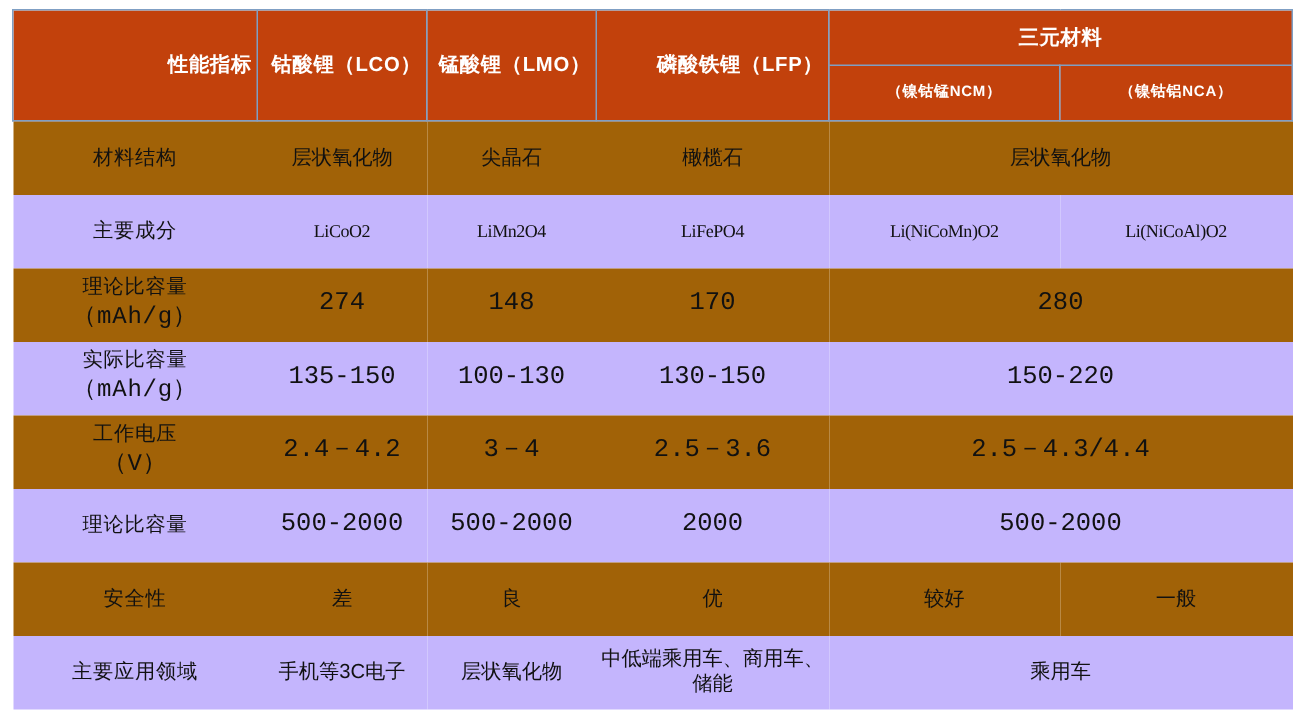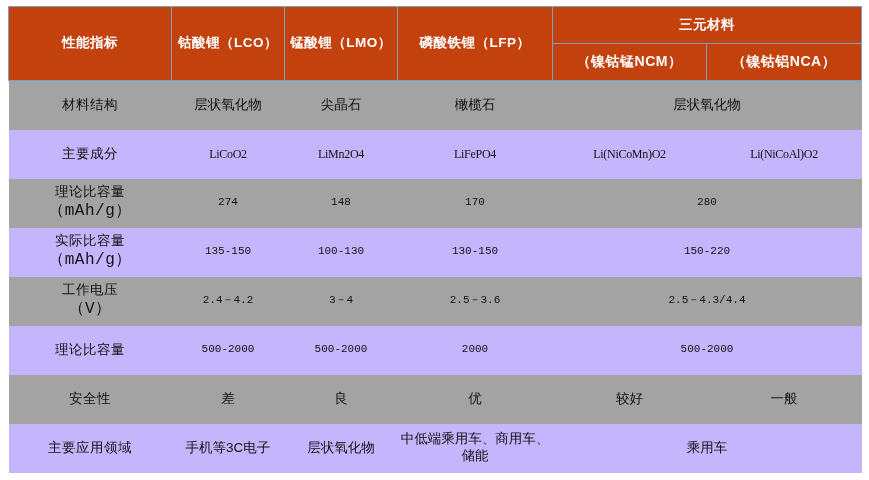--- a/index.html
+++ b/index.html
@@ -44,40 +44,41 @@
     box-sizing: border-box;
   }
   thead th {
     background: #c2410c;
     color: #ffffff;
     font-weight: bold;
     letter-spacing: 0.5px;
   }
   thead th.tall {
     height: 74px;
+    text-align: right;
   }
   thead th.sub {
     height: 37px;
-    font-size: 14px;
+    font-size: 10px;
   }
   thead th.group {
     height: 37px;
   }
   tbody td {
     height: 49px;
     border-left: none;
     border-right: none;
     border-top: none;
     border-bottom: none;
   }
   tbody tr.alt td {
     background: #c4b5fd;
   }
   tbody tr.plain td {
-    background: #a3a3a3;
+    background: #a16207;
   }
   tbody td.label {
     font-weight: normal;
     letter-spacing: 0.5px;
   }
   .two-line {
     display: block;
     line-height: 1.3;
     font-family: Liberation Mono, monospace;
   }
@@ -87,21 +88,21 @@
   .compmono {
     font-family: Liberation Serif, serif;
     font-size: 12px;
     letter-spacing: -0.3px;
     white-space: nowrap;
     overflow: hidden;
     display: block;
   }
   .num {
     font-family: "Liberation Mono", monospace;
-    font-size: 11px;
+    font-size: 17px;
   }
 </style>
 </head>
 <body>
 
 <div class="sheet">
   <table class="spec">
     <colgroup>
       <col class="c0">
         <col class="c1">

